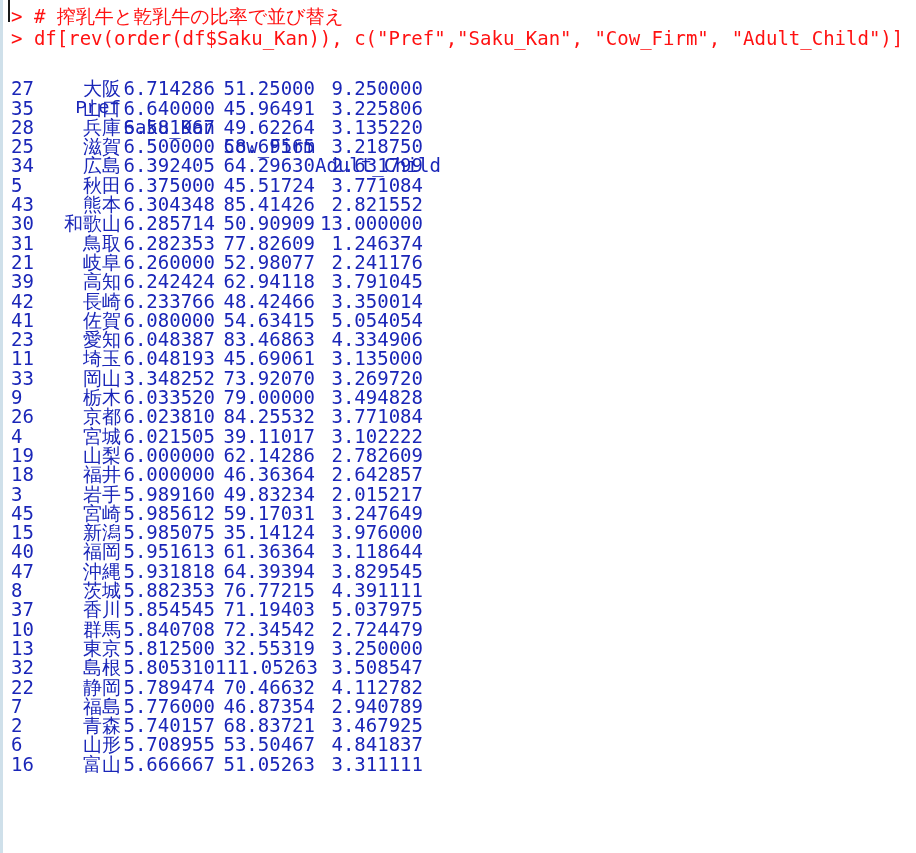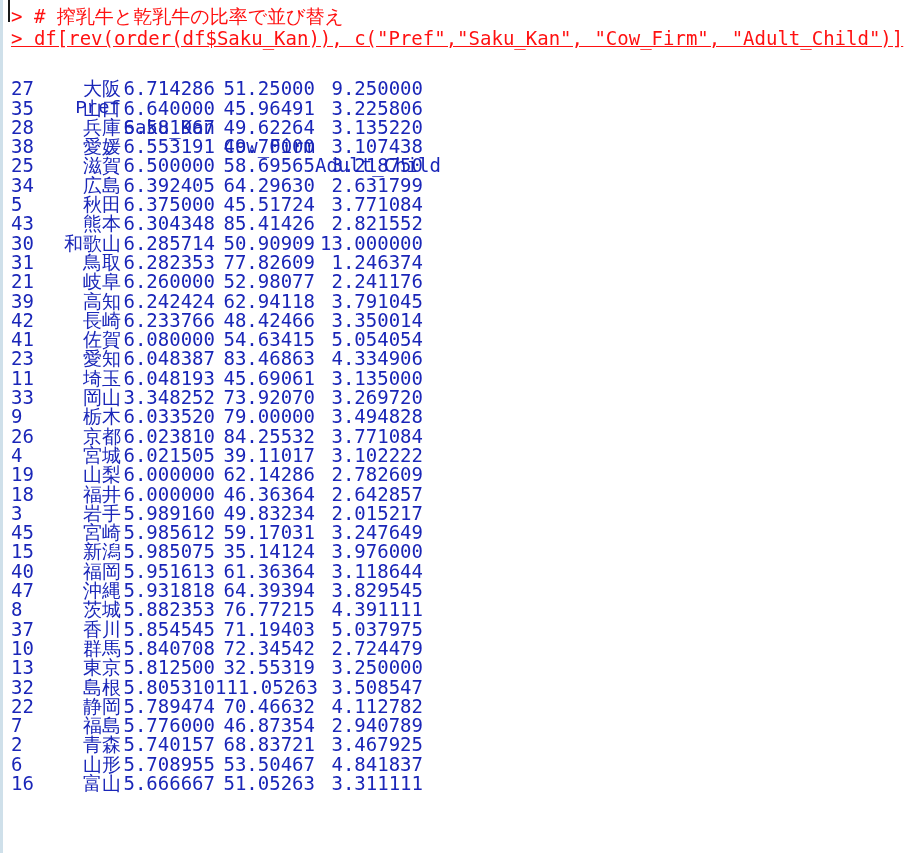--- a/index.html
+++ b/index.html
@@ -100,36 +100,35 @@
 <body>
 
 <div id="console-pane">
 
   <div id="caret"></div>
 
   <div class="console-body">
 
     <div class="line cmd" style="left:8px; top:3px;">&gt; # 搾乳牛と乾乳牛の比率で並び替え</div>
 
-    <div class="line cmd" style="left:8px; top:25px;text-decoration:underline;">&gt; df[rev(order(df$Saku_Kan)), c("Pref","Saku_Kan", "Cow_Firm", "Adult_Child")]</div>
+    <div class="line cmd" style="left:8px; top:25px;">&gt; df[rev(order(df$Saku_Kan)), c("Pref","Saku_Kan", "Cow_Firm", "Adult_Child")]</div>
 
     <div class="tbl">
 
       <div class="trow thead">
         <span class="c c-pref">Pref</span>
         <span class="c c-saku">Saku_Kan</span>
         <span class="c c-cow">Cow_Firm</span>
         <span class="c c-ac">Adult_Child</span>
       </div>
 
       <div id="rows-container">
           <div class="trow"><span class="c c-idx">27</span><span class="c c-pref">大阪</span><span class="c c-saku">6.714286</span><span class="c c-cow">51.25000</span><span class="c c-ac">9.250000</span></div>
           <div class="trow"><span class="c c-idx">35</span><span class="c c-pref">山口</span><span class="c c-saku">6.640000</span><span class="c c-cow">45.96491</span><span class="c c-ac">3.225806</span></div>
           <div class="trow"><span class="c c-idx">28</span><span class="c c-pref">兵庫</span><span class="c c-saku">6.581967</span><span class="c c-cow">49.62264</span><span class="c c-ac">3.135220</span></div>
-          <div class="trow"><span class="c c-idx">38</span><span class="c c-pref">愛媛</span><span class="c c-saku">6.553191</span><span class="c c-cow">49.70000</span><span class="c c-ac">3.107438</span></div>
           <div class="trow"><span class="c c-idx">25</span><span class="c c-pref">滋賀</span><span class="c c-saku">6.500000</span><span class="c c-cow">58.69565</span><span class="c c-ac">3.218750</span></div>
           <div class="trow"><span class="c c-idx">34</span><span class="c c-pref">広島</span><span class="c c-saku">6.392405</span><span class="c c-cow">64.29630</span><span class="c c-ac">2.631799</span></div>
           <div class="trow"><span class="c c-idx">5</span><span class="c c-pref">秋田</span><span class="c c-saku">6.375000</span><span class="c c-cow">45.51724</span><span class="c c-ac">3.771084</span></div>
           <div class="trow"><span class="c c-idx">43</span><span class="c c-pref">熊本</span><span class="c c-saku">6.304348</span><span class="c c-cow">85.41426</span><span class="c c-ac">2.821552</span></div>
           <div class="trow"><span class="c c-idx">30</span><span class="c c-pref">和歌山</span><span class="c c-saku">6.285714</span><span class="c c-cow">50.90909</span><span class="c c-ac">13.000000</span></div>
           <div class="trow"><span class="c c-idx">31</span><span class="c c-pref">鳥取</span><span class="c c-saku">6.282353</span><span class="c c-cow">77.82609</span><span class="c c-ac">1.246374</span></div>
           <div class="trow"><span class="c c-idx">21</span><span class="c c-pref">岐阜</span><span class="c c-saku">6.260000</span><span class="c c-cow">52.98077</span><span class="c c-ac">2.241176</span></div>
           <div class="trow"><span class="c c-idx">39</span><span class="c c-pref">高知</span><span class="c c-saku">6.242424</span><span class="c c-cow">62.94118</span><span class="c c-ac">3.791045</span></div>
           <div class="trow"><span class="c c-idx">42</span><span class="c c-pref">長崎</span><span class="c c-saku">6.233766</span><span class="c c-cow">48.42466</span><span class="c c-ac">3.350014</span></div>
           <div class="trow"><span class="c c-idx">41</span><span class="c c-pref">佐賀</span><span class="c c-saku">6.080000</span><span class="c c-cow">54.63415</span><span class="c c-ac">5.054054</span></div>

